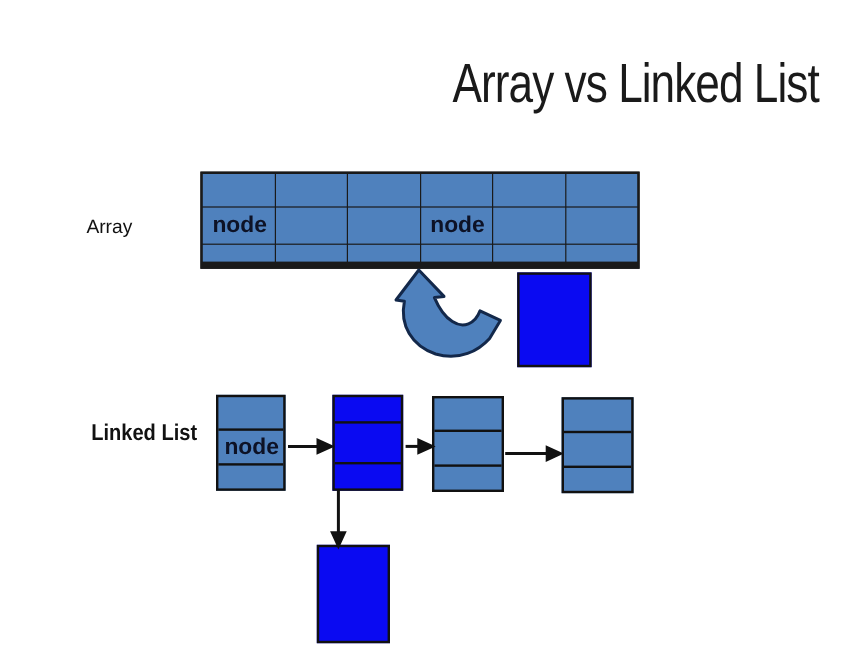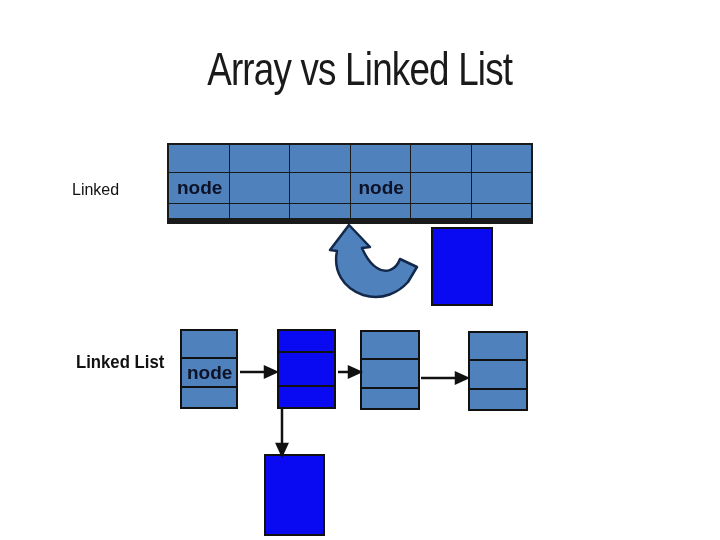--- a/index.html
+++ b/index.html
@@ -10,21 +10,21 @@
   .slide {
     position: relative;
     width: 720px; height: 540px;
     background: #ffffff;
     overflow: hidden;
   }
   
   .title {
     position: absolute;
     top: 44px; left: 0; width: 720px;
-    text-align: center;
+    text-align: right;
     font-size: 46px;
     font-weight: 400;
     color: #1a1a1a;
     letter-spacing: -1px;
     line-height: 1.1;
   }
   .title span {
     display: inline-block;
     transform: scaleX(0.80);
     transform-origin: center;
@@ -115,21 +115,21 @@
 </style>
 </head>
 <body>
 
 <div class="slide">
 
   <div class="title">
     <span>Array vs Linked List</span>
   </div>
 
-  <div class="array-label">Linked</div>
+  <div class="array-label">Array</div>
 
   <div class="array-grid">
     <div class="cell"></div>
     <div class="cell"></div>
     <div class="cell"></div>
     <div class="cell"></div>
     <div class="cell"></div>
     <div class="cell"></div>
     <div class="cell">node</div>
     <div class="cell"></div>

